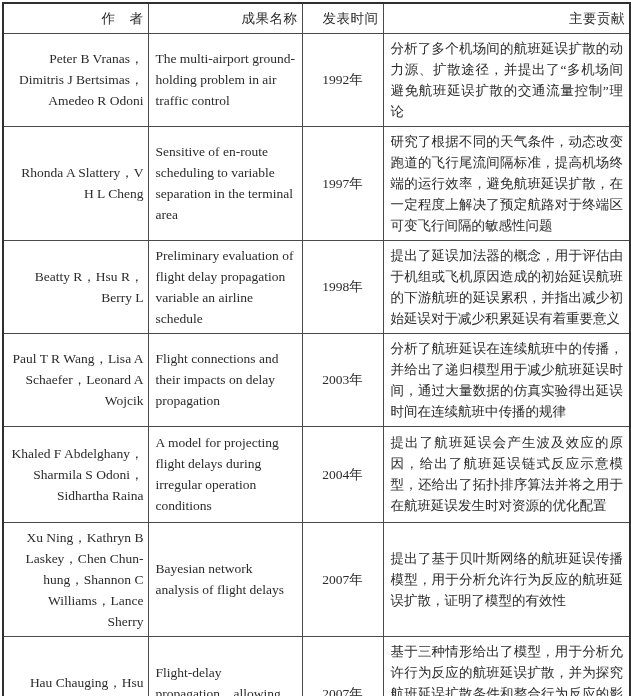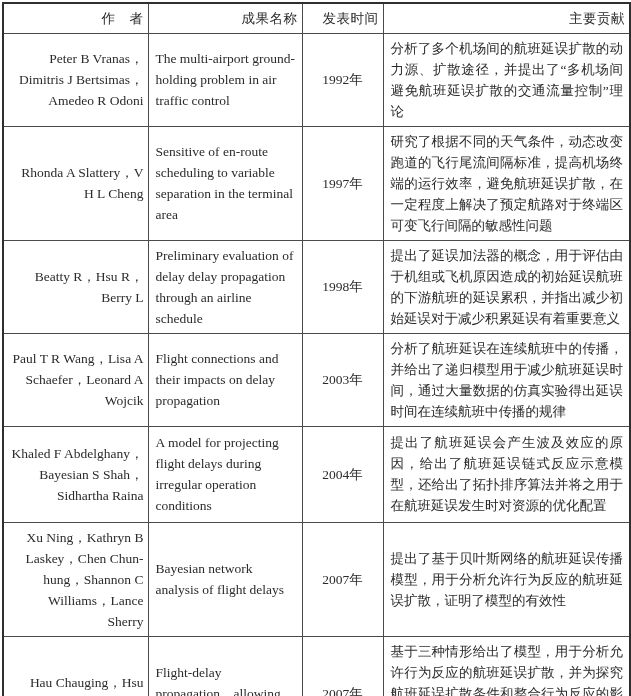--- a/index.html
+++ b/index.html
@@ -70,32 +70,32 @@
         <td class="contrib">分析了多个机场间的航班延误扩散的动力源、扩散途径，并提出了“多机场间避免航班延误扩散的交通流量控制”理论</td>
       </tr>
       <tr class="r2">
         <td class="authors">Rhonda A Slattery，V H L Cheng</td>
         <td class="title">Sensitive of en-route scheduling to variable separation in the terminal area</td>
         <td class="year">1997年</td>
         <td class="contrib">研究了根据不同的天气条件，动态改变跑道的飞行尾流间隔标准，提高机场终端的运行效率，避免航班延误扩散，在一定程度上解决了预定航路对于终端区可变飞行间隔的敏感性问题</td>
       </tr>
       <tr class="r3">
         <td class="authors">Beatty R，Hsu R，Berry L</td>
-        <td class="title">Preliminary evaluation of delay delay propagation through an airline schedule</td>
+        <td class="title">Preliminary evaluation of flight delay propagation variable an airline schedule</td>
         <td class="year">1998年</td>
         <td class="contrib">提出了延误加法器的概念，用于评估由于机组或飞机原因造成的初始延误航班的下游航班的延误累积，并指出减少初始延误对于减少积累延误有着重要意义</td>
       </tr>
       <tr class="r4">
         <td class="authors">Paul T R Wang，Lisa A Schaefer，Leonard A Wojcik</td>
         <td class="title">Flight connections and their impacts on delay propagation</td>
         <td class="year">2003年</td>
         <td class="contrib">分析了航班延误在连续航班中的传播，并给出了递归模型用于减少航班延误时间，通过大量数据的仿真实验得出延误时间在连续航班中传播的规律</td>
       </tr>
       <tr class="r5">
-        <td class="authors">Khaled F Abdelghany，Bayesian S Shah，Sidhartha Raina</td>
+        <td class="authors">Khaled F Abdelghany，Sharmila S Odoni，Sidhartha Raina</td>
         <td class="title">A model for projecting flight delays during irregular operation conditions</td>
         <td class="year">2004年</td>
         <td class="contrib">提出了航班延误会产生波及效应的原因，给出了航班延误链式反应示意模型，还给出了拓扑排序算法并将之用于在航班延误发生时对资源的优化配置</td>
       </tr>
       <tr class="r6">
         <td class="authors">Xu Ning，Kathryn B Laskey，Chen Chun-hung，Shannon C Williams，Lance Sherry</td>
         <td class="title">Bayesian network analysis of flight delays</td>
         <td class="year">2007年</td>
         <td class="contrib">提出了基于贝叶斯网络的航班延误传播模型，用于分析允许行为反应的航班延误扩散，证明了模型的有效性</td>
       </tr>

